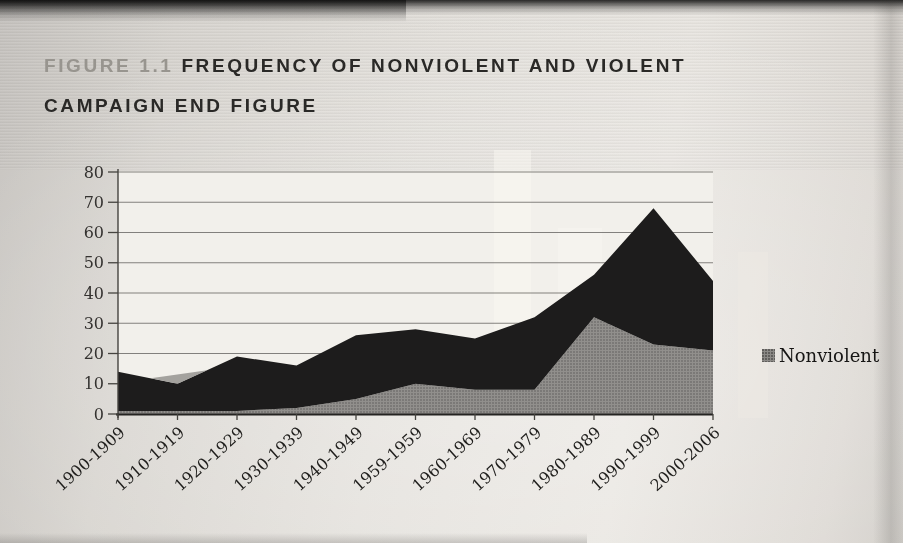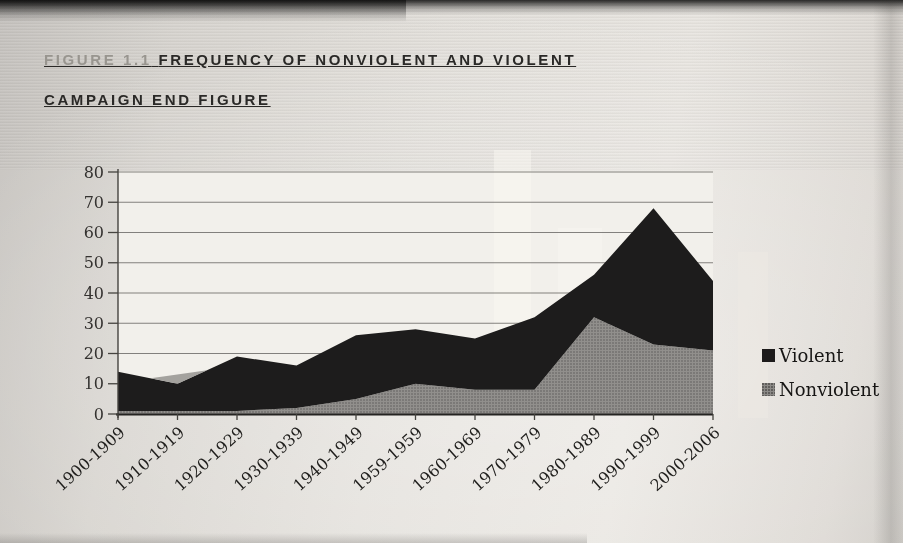--- a/index.html
+++ b/index.html
@@ -30,23 +30,23 @@
   }
   .scan-right-vignette {
     position: absolute; right: 0; top: 0; bottom: 0; width: 30px;
     background: linear-gradient(to right, rgba(50,48,45,0), rgba(50,48,45,0.16) 60%, rgba(50,48,45,0.06));
   }
   .scan-bottom-shadow {
     position: absolute; left: 0; bottom: 0; width: 65%; height: 10px;
     background: linear-gradient(to top, rgba(40,38,36,0.18), rgba(40,38,36,0));
   }
   .figure-title {
-    position: absolute; left: 44px; top: 40px;
-    font-weight: 700; font-size: 15px; letter-spacing: 2.6px;
-    line-height: 40px; color: #2a2927; white-space: nowrap; text-decoration: underline;
+    position: absolute; left: 44px; top: 46px;
+    font-weight: 700; font-size: 19px; letter-spacing: 2.6px;
+    line-height: 40px; color: #2a2927; white-space: nowrap;
   }
   .figure-title .fig-label { color: #98958f; }
   .chart-svg { position: absolute; left: 0; top: 0; }
   .legend {
     position: absolute; left: 762px; top: 345px;
     font-family: "DejaVu Serif", serif; font-size: 18px; color: #161514;
   }
   .legend-row { display: flex; align-items: center; margin-bottom: 13px; }
   .legend-swatch { width: 13px; height: 13px; margin-right: 4px; flex: 0 0 auto; }
   .legend-swatch.violent { background: #1d1b1b; }
@@ -130,24 +130,20 @@
       <text transform="translate(423.5,434) rotate(-42)" text-anchor="end" font-family="&quot;DejaVu Serif&quot;, serif" font-size="16px" fill="#1f1e1c">1959-1959</text>
       <text transform="translate(483,434) rotate(-42)" text-anchor="end" font-family="&quot;DejaVu Serif&quot;, serif" font-size="16px" fill="#1f1e1c">1960-1969</text>
       <text transform="translate(542.5,434) rotate(-42)" text-anchor="end" font-family="&quot;DejaVu Serif&quot;, serif" font-size="16px" fill="#1f1e1c">1970-1979</text>
       <text transform="translate(602,434) rotate(-42)" text-anchor="end" font-family="&quot;DejaVu Serif&quot;, serif" font-size="16px" fill="#1f1e1c">1980-1989</text>
       <text transform="translate(661.5,434) rotate(-42)" text-anchor="end" font-family="&quot;DejaVu Serif&quot;, serif" font-size="16px" fill="#1f1e1c">1990-1999</text>
       <text transform="translate(721,434) rotate(-42)" text-anchor="end" font-family="&quot;DejaVu Serif&quot;, serif" font-size="16px" fill="#1f1e1c">2000-2006</text>
     </svg>
 
   <div class="legend">
     <div class="legend-row">
-      <span class="legend-swatch violent"></span>
-      <span>Violent</span>
-    </div>
-    <div class="legend-row">
       <span class="legend-swatch nonviolent"></span>
       <span>Nonviolent</span>
     </div>
   </div>
 
   <div class="scan-top-band"></div>
   <div class="scan-top-band-left"></div>
   <div class="scan-right-vignette"></div>
   <div class="scan-bottom-shadow"></div>
 

